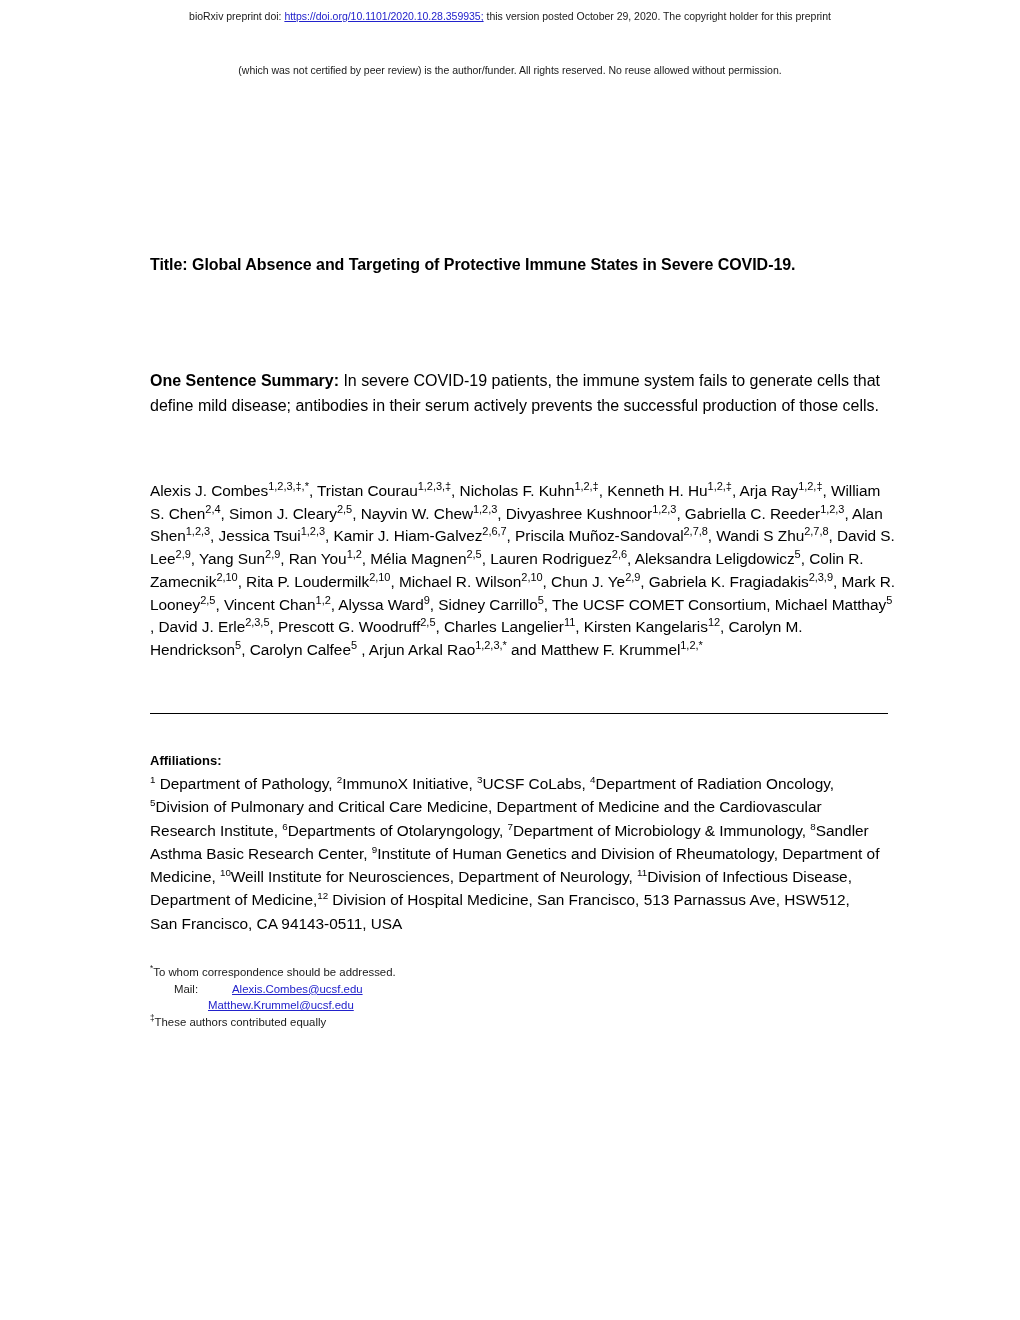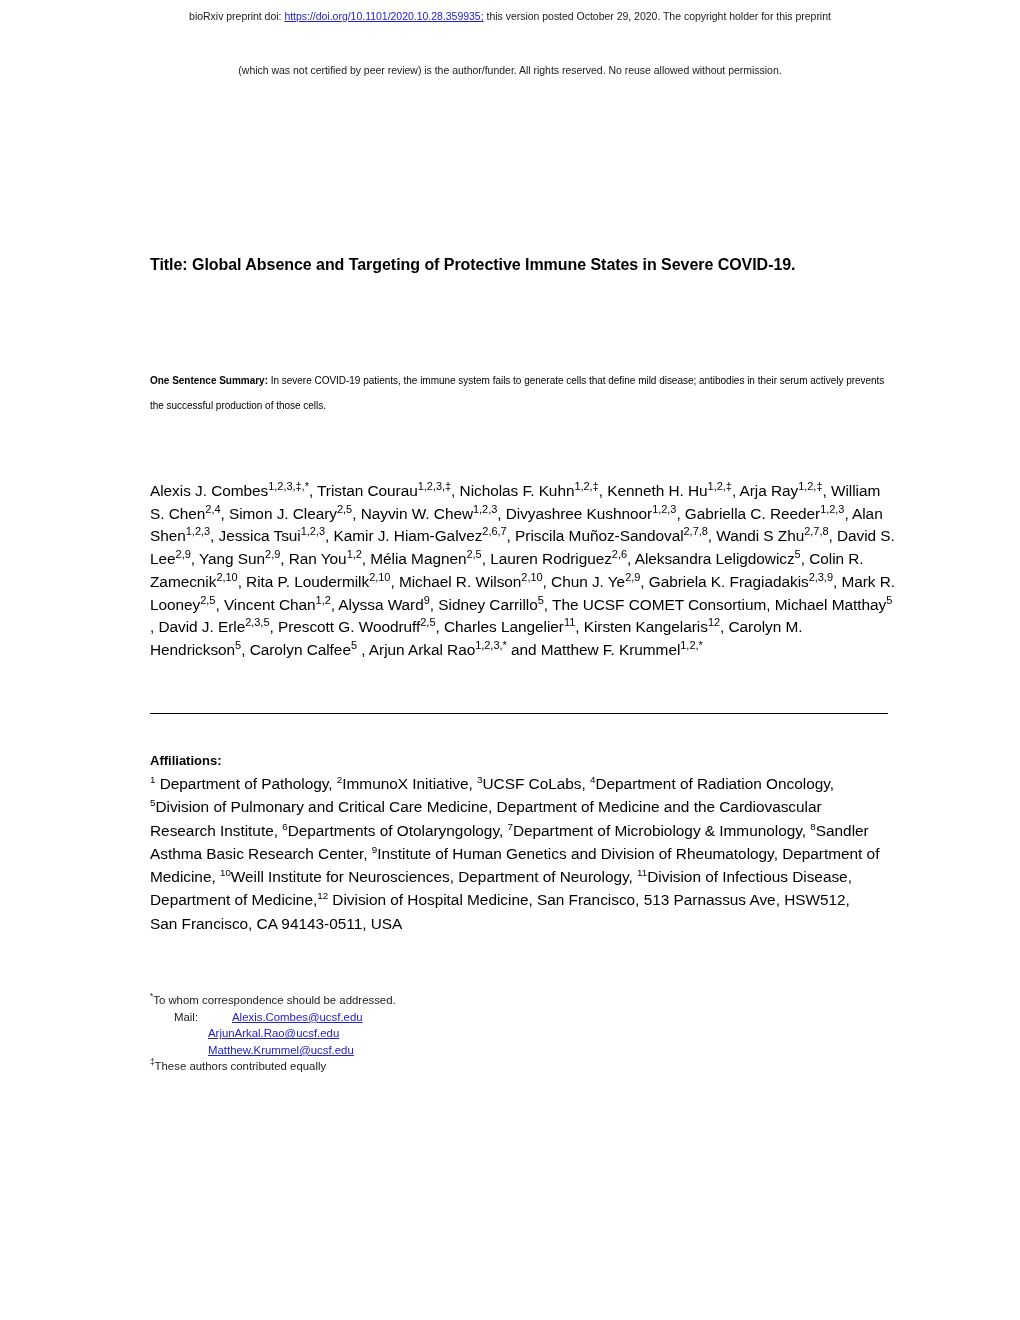--- a/index.html
+++ b/index.html
@@ -53,21 +53,21 @@
     font-weight: bold;
     line-height: 20px;
     letter-spacing: -0.05px;
   }
 
   .summary-block {
     position: absolute;
     top: 368px;
     left: 0;
     width: 742px;
-    font-size: 10px;
+    font-size: 16px;
     line-height: 25.3px;
     text-align: left;
     letter-spacing: -0.02px;
   }
   .summary-block b { font-weight: bold; }
 
   .authors-block {
     position: absolute;
     top: 480px;
     left: 0;
@@ -112,21 +112,21 @@
     letter-spacing: -0.02px;
   }
   .affil-body sup {
     font-size: 9.8px;
     vertical-align: super;
     line-height: 0;
   }
 
   .footnotes {
     position: absolute;
-    top: 992px;
+    top: 964px;
     left: 0;
     width: 600px;
     font-size: 11.4px;
     line-height: 16.6px;
     color: #1a1a1a;
   }
   .footnotes sup {
     font-size: 8.2px;
     vertical-align: super;
     line-height: 0;
@@ -166,20 +166,19 @@
 
   <div class="authors-block">Alexis J. Combes<sup>1,2,3,‡,*</sup>, Tristan Courau<sup>1,2,3,‡</sup>, Nicholas F. Kuhn<sup>1,2,‡</sup>, Kenneth H. Hu<sup>1,2,‡</sup>, Arja Ray<sup>1,2,‡</sup>, William S. Chen<sup>2,4</sup>, Simon J. Cleary<sup>2,5</sup>, Nayvin W. Chew<sup>1,2,3</sup>, Divyashree Kushnoor<sup>1,2,3</sup>, Gabriella C. Reeder<sup>1,2,3</sup>, Alan Shen<sup>1,2,3</sup>, Jessica Tsui<sup>1,2,3</sup>, Kamir J. Hiam-Galvez<sup>2,6,7</sup>, Priscila Muñoz-Sandoval<sup>2,7,8</sup>, Wandi S Zhu<sup>2,7,8</sup>, David S. Lee<sup>2,9</sup>, Yang Sun<sup>2,9</sup>, Ran You<sup>1,2</sup>, Mélia Magnen<sup>2,5</sup>, Lauren Rodriguez<sup>2,6</sup>, Aleksandra Leligdowicz<sup>5</sup>, Colin R. Zamecnik<sup>2,10</sup>, Rita P. Loudermilk<sup>2,10</sup>, Michael R. Wilson<sup>2,10</sup>, Chun J. Ye<sup>2,9</sup>, Gabriela K. Fragiadakis<sup>2,3,9</sup>, Mark R. Looney<sup>2,5</sup>, Vincent Chan<sup>1,2</sup>, Alyssa Ward<sup>9</sup>, Sidney Carrillo<sup>5</sup>, The UCSF COMET Consortium, Michael Matthay<sup>5</sup> , David J. Erle<sup>2,3,5</sup>, Prescott G. Woodruff<sup>2,5</sup>, Charles Langelier<sup>11</sup>, Kirsten Kangelaris<sup>12</sup>, Carolyn M. Hendrickson<sup>5</sup>, Carolyn Calfee<sup>5</sup> , Arjun Arkal Rao<sup>1,2,3,*</sup> and Matthew F. Krummel<sup>1,2,*</sup></div>
 
   <div class="affil-heading">Affiliations:</div>
 
   <div class="affil-body"><sup>1</sup> Department of Pathology, <sup>2</sup>ImmunoX Initiative, <sup>3</sup>UCSF CoLabs, <sup>4</sup>Department of Radiation Oncology, <sup>5</sup>Division of Pulmonary and Critical Care Medicine, Department of Medicine and the Cardiovascular Research Institute, <sup>6</sup>Departments of Otolaryngology, <sup>7</sup>Department of Microbiology &amp; Immunology, <sup>8</sup>Sandler Asthma Basic Research Center, <sup>9</sup>Institute of Human Genetics and Division of Rheumatology, Department of Medicine, <sup>10</sup>Weill Institute for Neurosciences, Department of Neurology,  <sup>11</sup>Division of Infectious Disease, Department of Medicine,<sup>12</sup> Division of Hospital Medicine, San Francisco, 513 Parnassus Ave, HSW512, San Francisco, CA 94143-0511, USA</div>
 
   <div class="footnotes">
     <div><sup>*</sup><span>To whom correspondence should be addressed.</span></div>
     <div class="mail-row"><span class="mail-label">Mail:</span><a class="mail-link" href="#">Alexis.Combes@ucsf.edu</a></div>
-    <div class="mail-row"><span class="mail-indent"></span><a class="mail-link" href="#">ArjunArkal.Rao@ucsf.edu</a></div>
     <div class="mail-row"><span class="mail-indent"></span><a class="mail-link" href="#">Matthew.Krummel@ucsf.edu</a></div>
     <div><sup>‡</sup><span>These authors contributed equally</span></div>
   </div>
 
 </div>
 
 <div class="rule"></div>
 
 </body></html>

